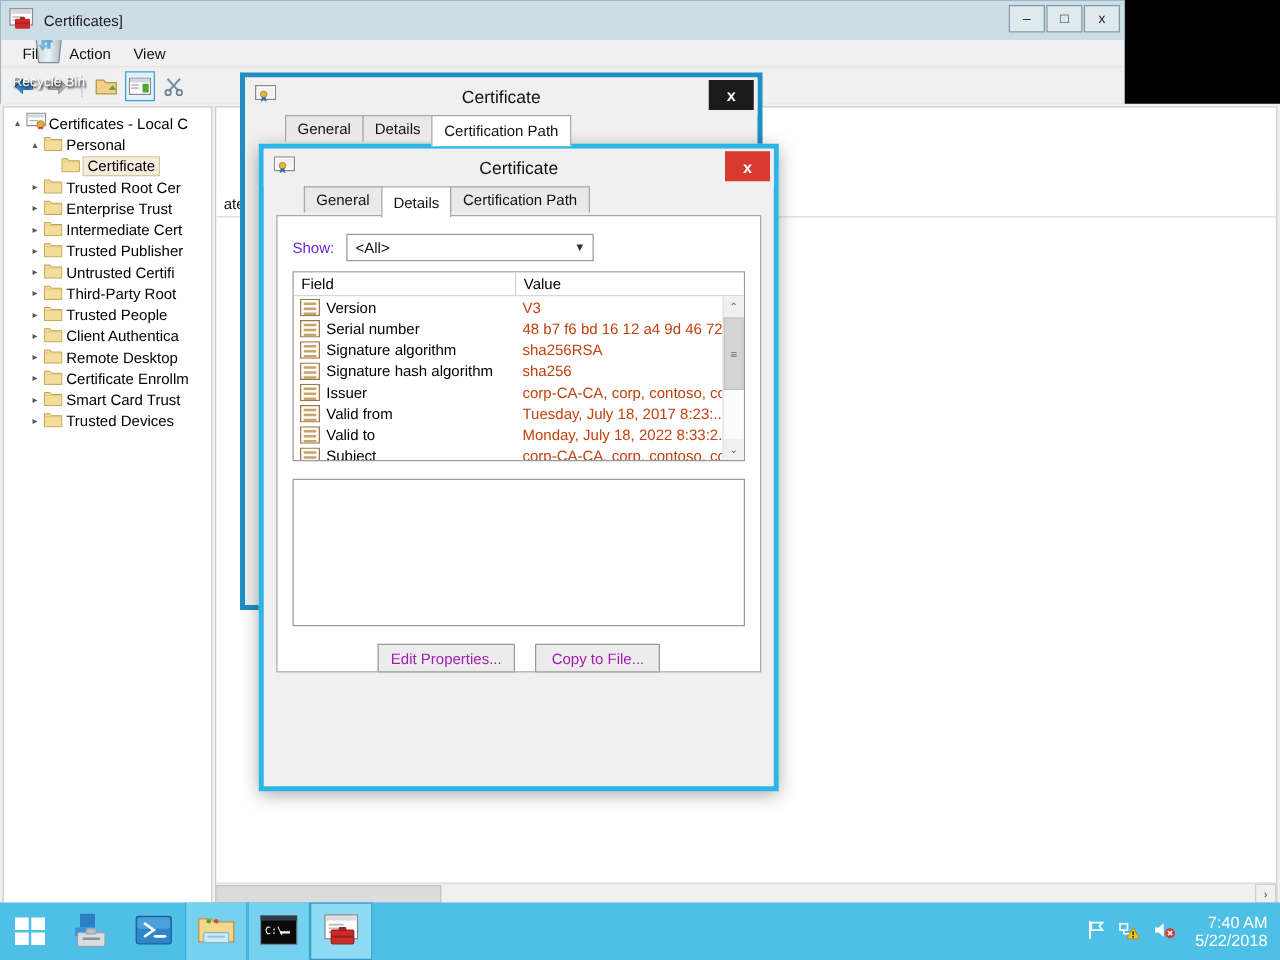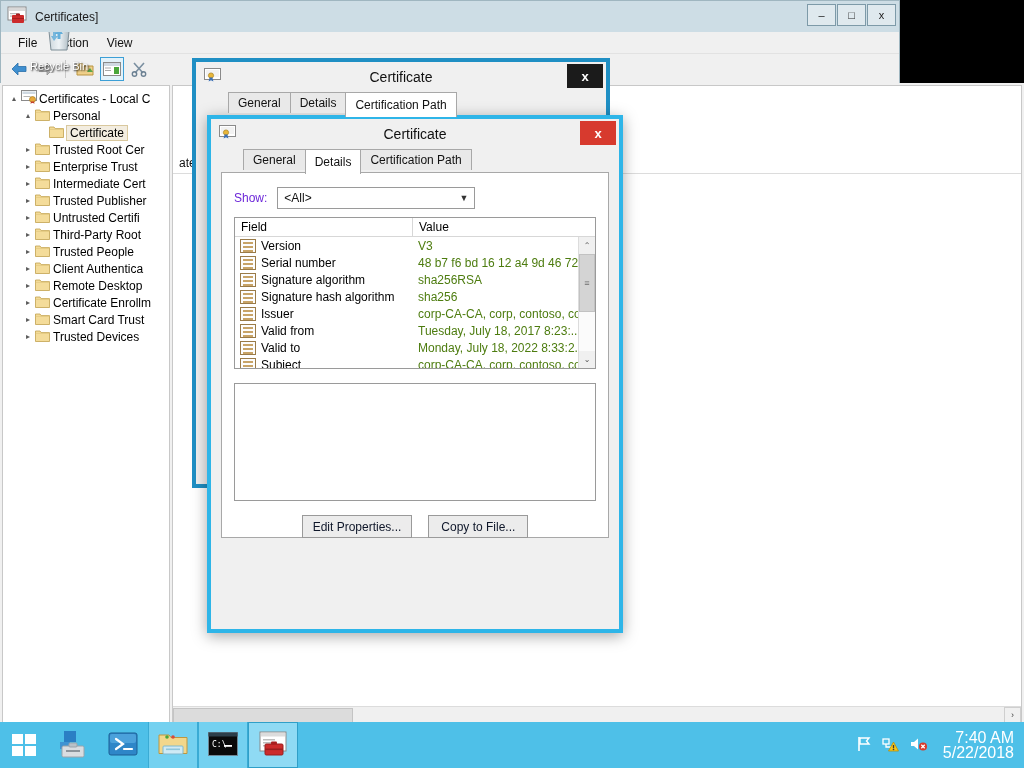--- a/index.html
+++ b/index.html
@@ -258,21 +258,21 @@
     position: relative;
     height: 152px;
     overflow: hidden;
   }
   .fg-header { display: flex; height: 19px; border-bottom: 1px solid #d7d7d7; background: #fff; }
   .fg-h-field { width: 178px; padding: 2px 6px; font-size: 12px; border-right: 1px solid #d7d7d7; }
   .fg-h-value { flex: 1; padding: 2px 6px; font-size: 12px; }
   .fg-rows { position: absolute; left: 0; right: 17px; top: 19px; bottom: 0; overflow: hidden; }
   .fg-row { display: flex; height: 17px; align-items: center; }
   .fg-field { width: 178px; display: flex; align-items: center; gap: 5px; padding-left: 5px; font-size: 12px; color: #000; white-space: nowrap; overflow: hidden; }
-  .fg-value { flex: 1; font-size: 12px; color: #4d7c0f; padding-left: 5px; white-space: nowrap; overflow: hidden; }
+  .fg-value { flex: 1; font-size: 12px; color: #c2410c; padding-left: 5px; white-space: nowrap; overflow: hidden; }
   .fg-vscroll {
     position: absolute; right: 0; top: 19px; bottom: 0; width: 17px;
     background: #f6f6f6; border-left: 1px solid #dcdcdc;
     display: flex; flex-direction: column;
   }
   .vs-btn {
     height: 17px; background: #f0f0f0;
     display: flex; align-items: center; justify-content: center;
     font-size: 8px; color: #555;
   }
@@ -287,21 +287,21 @@
   .valuebox {
     margin: 14px 12px 0;
     height: 118px;
     border: 1px solid #9a9a9a;
     background: #ffffff;
   }
   .dlg-buttons { display: flex; justify-content: center; gap: 16px; margin: 14px 0 0; }
   .btn {
     min-width: 100px; height: 23px;
     border: 1px solid #9a9a9a; background: #ececec;
-    font-size: 12px; color: #0f172a;
+    font-size: 12px; color: #a21caf;
     display: flex; align-items: center; justify-content: center;
     padding: 0 10px;
   }
   .btn.primary { border: 1px solid #3c8fd0; }
   .ok-row { display: flex; justify-content: flex-end; padding: 12px 12px 0; }
 
   .cert-icon-sq {
     width: 16px; height: 14px;
     background: #fdfdfd; border: 1px solid #9a7b48;
     position: relative; flex: 0 0 16px;
@@ -327,30 +327,30 @@
   }
   .tb-app.pinned { border-right: none; }
   .tb-app.running { background: #74d1f0; border-left: 1px solid #3aabd4; }
   .tb-app.active { background: #8fdaf4; border: 1px solid #2f9fc8; }
   .tray {
     margin-left: auto; display: flex; align-items: center; gap: 9px;
     padding-right: 10px;
   }
   .tray-clock {
     display: flex; flex-direction: column; align-items: flex-end;
-    color: #ffffff; font-size: 16px; line-height: 15px;
+    color: #ffffff; font-size: 13px; line-height: 15px;
     padding-left: 6px;
   }
 </style>
 </head>
 <body>
 
 <div id="desktop">
 
-  <div class="desk-icon" style="left:20px; top:8px;">
+  <div class="desk-icon" style="left:0; top:8px;">
     <span class="glyph">
       <svg width="48" height="48" viewBox="0 0 48 48">
         <defs>
           <linearGradient id="rbg" x1="0" y1="0" x2="1" y2="0">
             <stop offset="0" stop-color="#c9d4da"></stop>
               <stop offset="0.5" stop-color="#eef3f6"></stop>
               <stop offset="1" stop-color="#aab8c0"></stop>
           </linearGradient>
         </defs>
         <path d="M13 14 L16 42 h16 l3 -28 z" fill="url(#rbg)" stroke="#7d8d96" stroke-width="1"></path>

